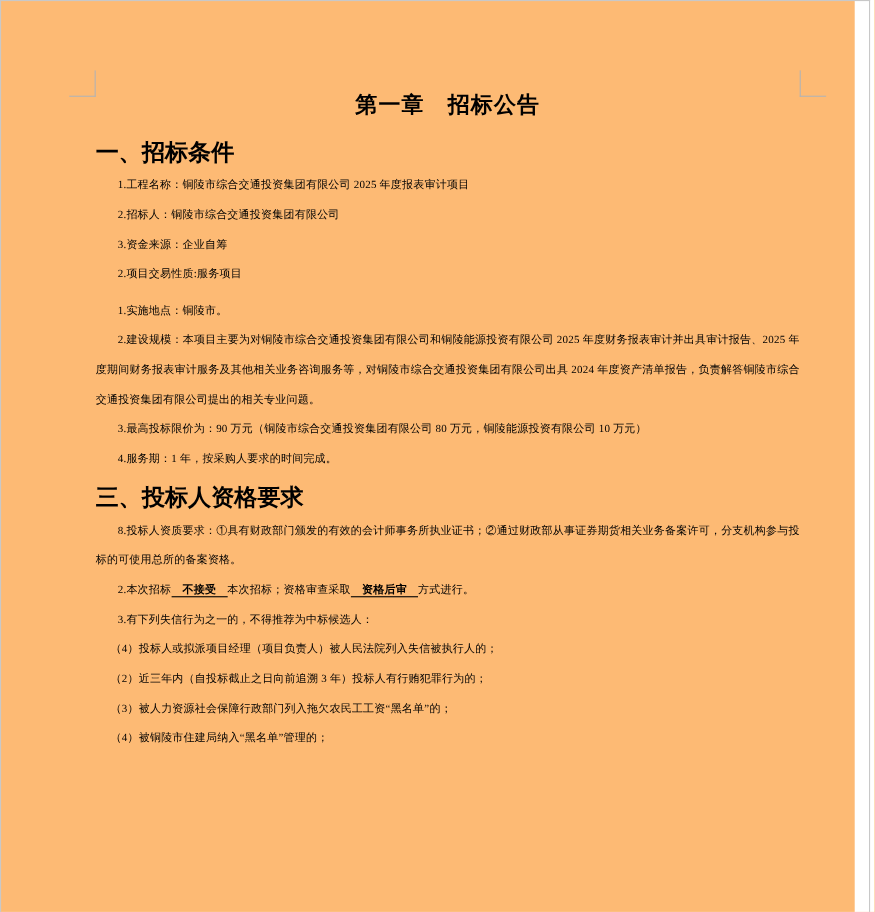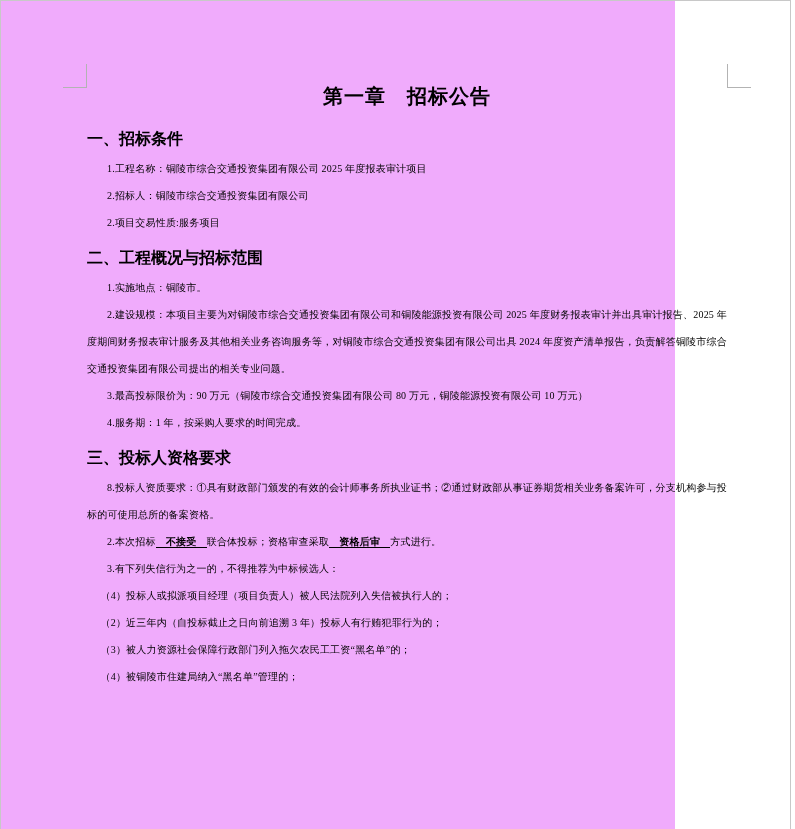--- a/index.html
+++ b/index.html
@@ -6,22 +6,22 @@
   html,body { width:795px; height:829px; }
   body {
     background:#ffffff;
     overflow:hidden;
     font-family:"Liberation Serif","DejaVu Serif",serif;
     color:#000000;
     -webkit-font-smoothing:none;
   }
   .page {
     position:relative;
-    width:675px; height:829px;
-    background:#f0abfc;
+    width:777px; height:829px;
+    background:#fdba74;
   }
   
   .edge-frame {
     position:absolute; left:0; top:0;
     width:791px; height:829px;
     border-left:1px solid #c8c8c8;
     border-top:1px solid #c8c8c8;
     border-right:1px solid #c8c8c8;
     pointer-events:none;
   }
@@ -38,21 +38,21 @@
     margin-top:84px;
     font-family:"Liberation Sans","DejaVu Sans",sans-serif;
     font-weight:bold;
     font-size:20px; line-height:24px;
     letter-spacing:1px;
     text-align:center;
   }
   .sec-heading {
     font-family:"Liberation Sans","DejaVu Sans",sans-serif;
     font-weight:bold;
-    font-size:16px; line-height:20px;
+    font-size:21px; line-height:20px;
   }
   .mt-h1 { margin-top:21px; }
   .mt-h  { margin-top:12px; }
   .para {
     font-size:10px;
     line-height:27px;
     text-align:justify;
     text-justify:inter-character;
     letter-spacing:0.2px;
   }
@@ -72,31 +72,31 @@
   <div class="crop crop-tl"></div>
   <div class="crop crop-tr"></div>
 
   <div class="content">
 
     <div class="doc-title">第一章　招标公告</div>
 
     <div class="sec-heading mt-h1">一、招标条件</div>
     <p class="para indent2 first">1.工程名称：铜陵市综合交通投资集团有限公司 2025 年度报表审计项目</p>
     <p class="para indent2">2.招标人：铜陵市综合交通投资集团有限公司</p>
+    <p class="para indent2">3.资金来源：企业自筹</p>
     <p class="para indent2">2.项目交易性质:服务项目</p>
 
-    <div class="sec-heading mt-h">二、工程概况与招标范围</div>
     <p class="para indent2 first">1.实施地点：铜陵市。</p>
     <p class="para indent2">2.建设规模：本项目主要为对铜陵市综合交通投资集团有限公司和铜陵能源投资有限公司 2025 年度财务报表审计并出具审计报告、2025 年度期间财务报表审计服务及其他相关业务咨询服务等，对铜陵市综合交通投资集团有限公司出具 2024 年度资产清单报告，负责解答铜陵市综合交通投资集团有限公司提出的相关专业问题。</p>
     <p class="para indent2">3.最高投标限价为：90 万元（铜陵市综合交通投资集团有限公司 80 万元，铜陵能源投资有限公司 10 万元）</p>
     <p class="para indent2">4.服务期：1 年，按采购人要求的时间完成。</p>
 
     <div class="sec-heading mt-h">三、投标人资格要求</div>
     <p class="para indent2 first">8.投标人资质要求：①具有财政部门颁发的有效的会计师事务所执业证书；②通过财政部从事证券期货相关业务备案许可，分支机构参与投标的可使用总所的备案资格。</p>
-    <p class="para indent2"><span>2.本次招标</span><span class="ub">　不接受　</span><span>联合体投标；资格审查采取</span><span class="ub">　资格后审　</span><span>方式进行。</span></p>
+    <p class="para indent2"><span>2.本次招标</span><span class="ub">　不接受　</span><span>本次招标；资格审查采取</span><span class="ub">　资格后审　</span><span>方式进行。</span></p>
     <p class="para indent2">3.有下列失信行为之一的，不得推荐为中标候选人：</p>
     <p class="para indent14">（4）投标人或拟派项目经理（项目负责人）被人民法院列入失信被执行人的；</p>
     <p class="para indent14">（2）近三年内（自投标截止之日向前追溯 3 年）投标人有行贿犯罪行为的；</p>
     <p class="para indent14">（3）被人力资源社会保障行政部门列入拖欠农民工工资“黑名单”的；</p>
     <p class="para indent14">（4）被铜陵市住建局纳入“黑名单”管理的；</p>
 
   </div>
 </div>
 
 </body></html>

